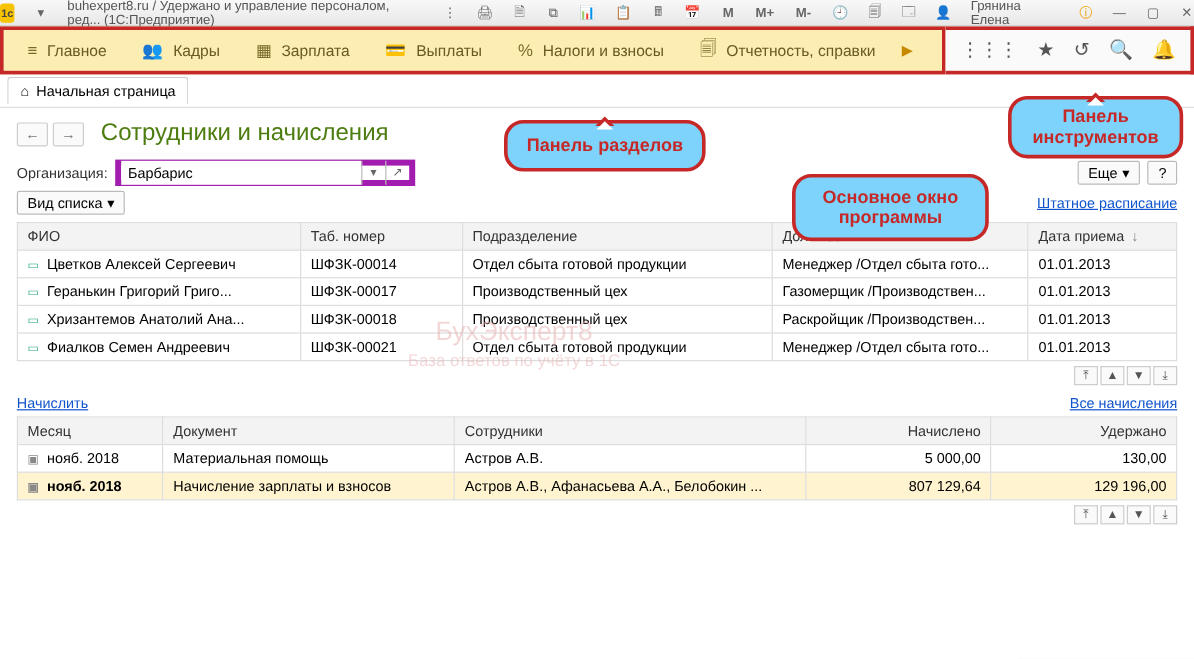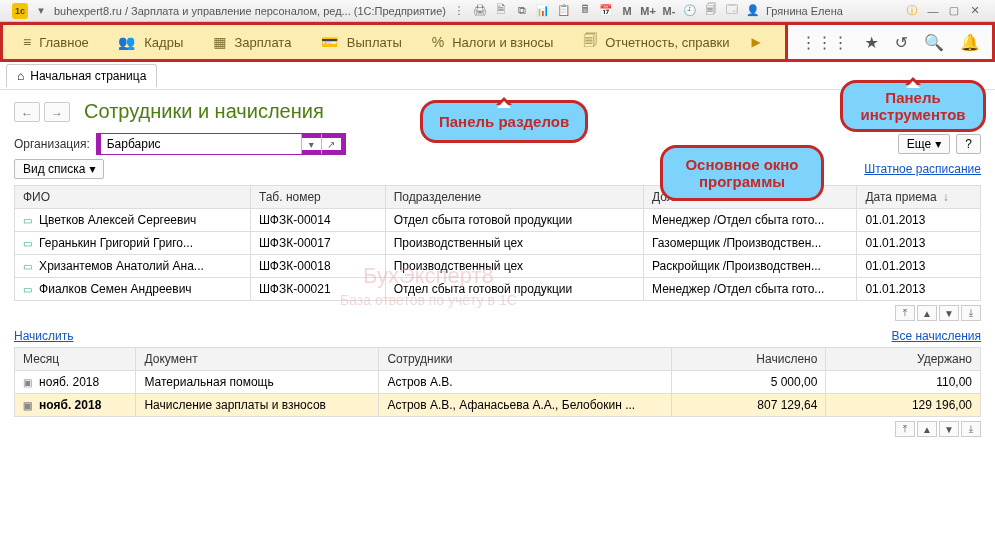--- a/index.html
+++ b/index.html
@@ -12,22 +12,22 @@
     height: 549px;
     overflow: hidden;
     position: relative;
   }
   .titlebar {
     height: 22px;
     background: linear-gradient(#f8f8f8,#e8e8e8);
     border-bottom: 1px solid #ccc;
     display: flex;
     align-items: center;
-    padding: 0 12px;
-    gap: 5px;
+    padding: 0 0;
+    gap: 16px;
     font-size: 11px;
     color: #333;
   }
   .titlebar .logo {
     width: 16px; height: 16px; background: #f7c200; border-radius: 3px; display:flex;align-items:center;justify-content:center;font-size:9px;font-weight:bold;color:#444;
   }
   .titlebar .tb-btn { width:16px; height:16px; display:flex; align-items:center; justify-content:center; cursor:pointer; color:#666;}
   .titlebar .spacer{flex:1;}
   .titlebar .title { color:#555; }
   .titlebar .m{font-weight:bold; font-size:11px; padding:0 2px;}
@@ -120,21 +120,21 @@
   }
   .col-fio{width:210px;} .col-tab{width:120px;} .col-dep{width:230px;} .col-pos{width:190px;} .col-date{width:110px;}
   .col-mon{width:110px;} .col-doc{width:220px;} .col-emp{width:260px;} .col-acc{width:140px;} .col-ded{width:140px;}
 </style>
 </head>
 <body>
 
 <div class="titlebar">
   <div class="logo">1c</div>
   <div class="tb-btn">▾</div>
-  <div class="title">buhexpert8.ru / Зарплата и управление персоналом, ред... (1С:Предприятие)</div>
+  <div class="title">buhexpert8.ru / Удержано и управление персоналом, ред... (1С:Предприятие)</div>
   <div class="tb-btn">⋮</div>
   <div class="tb-btn">🖨</div>
   <div class="tb-btn">🗎</div>
   <div class="tb-btn">⧉</div>
   <div class="tb-btn">📊</div>
   <div class="tb-btn">📋</div>
   <div class="tb-btn">🖩</div>
   <div class="tb-btn">📅</div>
   <div class="tb-btn m">M</div>
   <div class="tb-btn m">M+</div>
@@ -304,21 +304,21 @@
         <th class="num">Начислено</th>
         <th class="num">Удержано</th>
       </tr>
         </thead>
       <tbody id="t2body">
           <tr>
             <td class="m"><span class="row-ic doc">▣</span> &nbsp;нояб. 2018</td>
             <td>Материальная помощь</td>
             <td>Астров А.В.</td>
             <td class="num">5 000,00</td>
-            <td class="num">110,00</td>
+            <td class="num">130,00</td>
           </tr>
           <tr class="highlight">
             <td class="m"><span class="row-ic doc">▣</span> &nbsp;нояб. 2018</td>
             <td>Начисление зарплаты и взносов</td>
             <td>Астров А.В., Афанасьева А.А., Белобокин ...</td>
             <td class="num">807 129,64</td>
             <td class="num">129 196,00</td>
           </tr>
         </tbody>
     </table>

